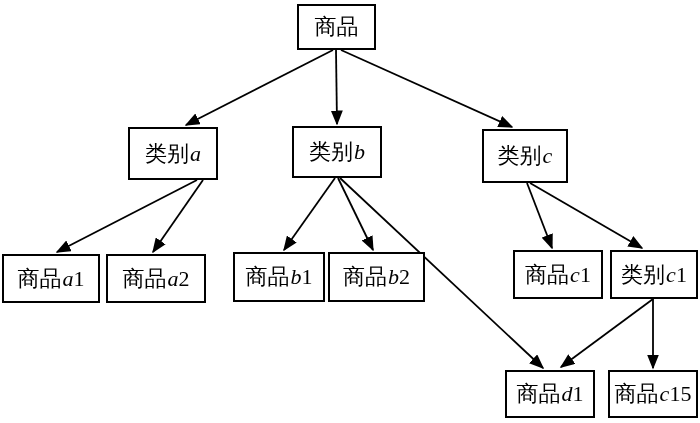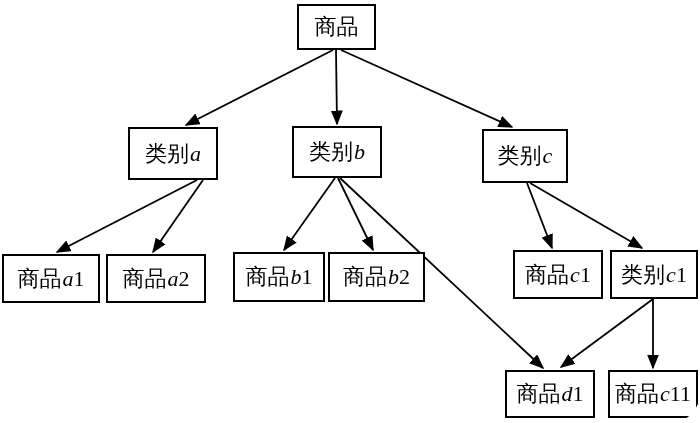--- a/index.html
+++ b/index.html
@@ -7,21 +7,20 @@
     padding: 0;
     background: #ffffff;
   }
   .canvas {
     position: relative;
     width: 700px;
     height: 423px;
     background: #ffffff;
     overflow: hidden;
     font-family: "Liberation Serif", "DejaVu Serif", serif;
-    border-radius: 30px;
   }
   .edges-svg {
     position: absolute;
     left: 0;
     top: 0;
     width: 700px;
     height: 423px;
   }
   .edges-svg line {
     stroke: #000000;
@@ -130,16 +129,16 @@
 
   <div class="node" style="left:505px; top:370px; width:90px; height:48px;">
     <span class="cjk">商品</span>
       <span class="lat">d</span>
       <span class="tail">1</span>
   </div>
 
   <div class="node" style="left:608px; top:370px; width:90px; height:48px;">
     <span class="cjk">商品</span>
       <span class="lat">c</span>
-      <span class="tail">11</span>
+      <span class="tail">15</span>
   </div>
 
 </div>
 
 </body></html>

